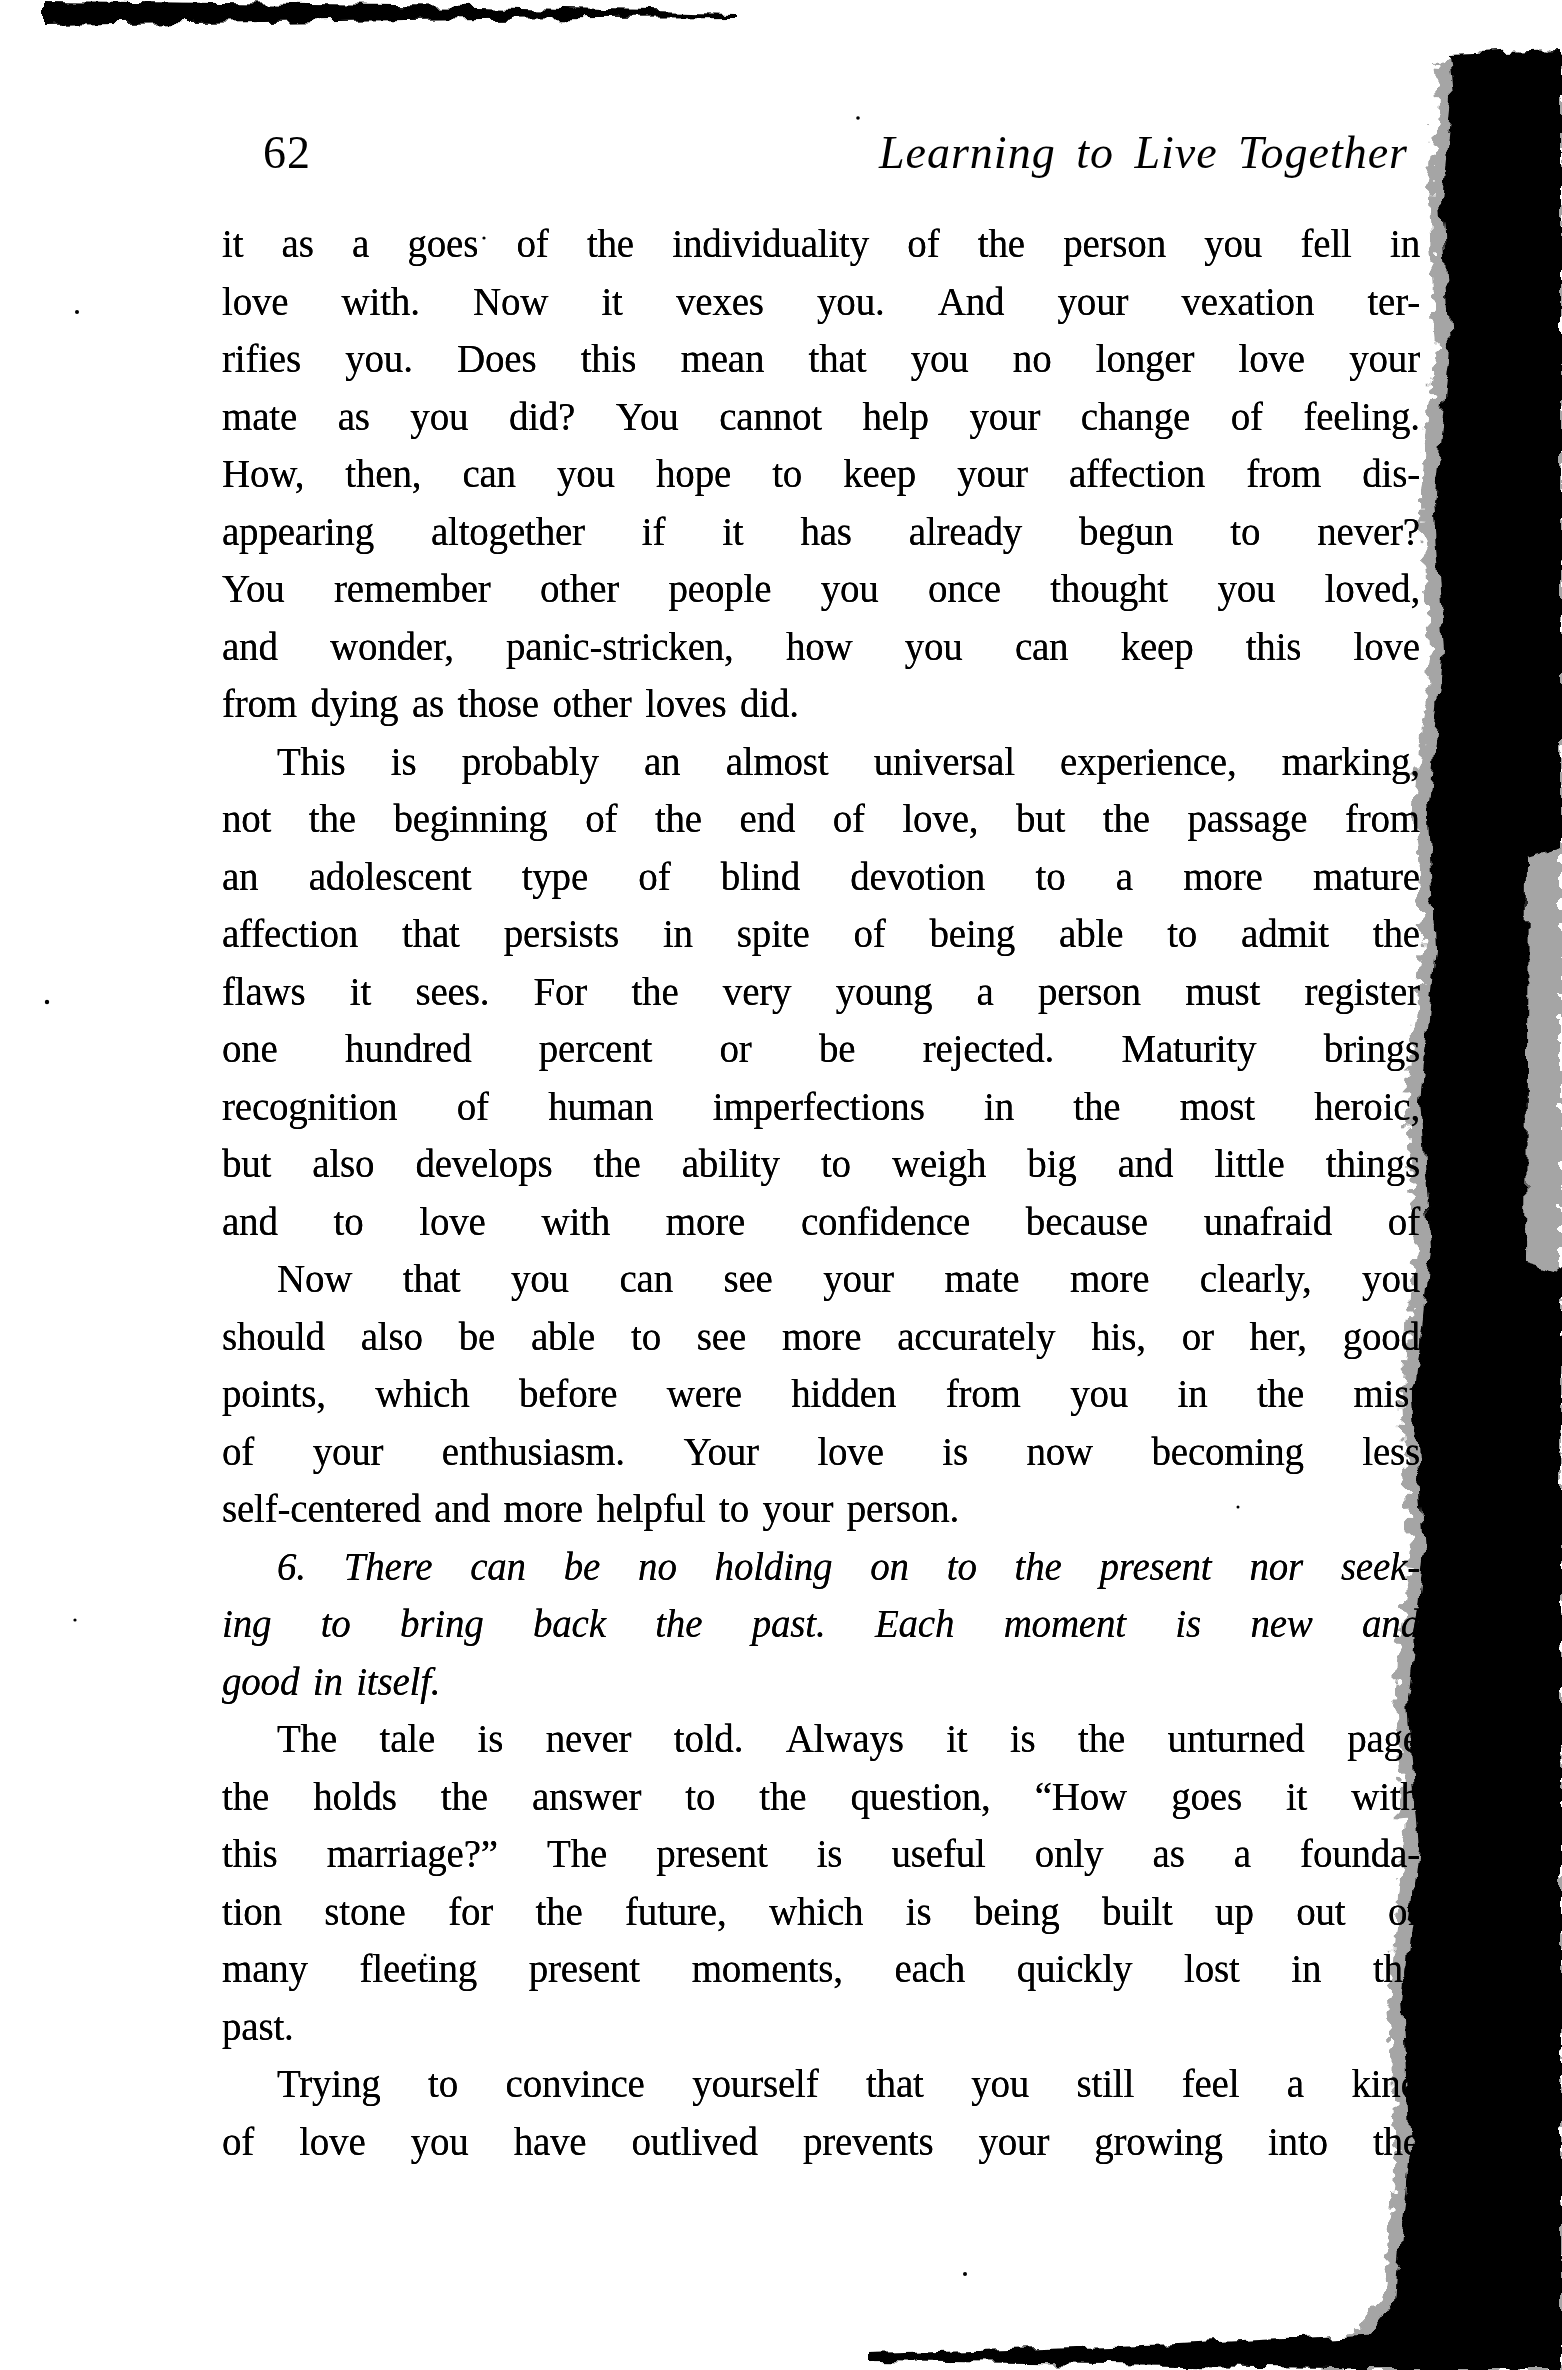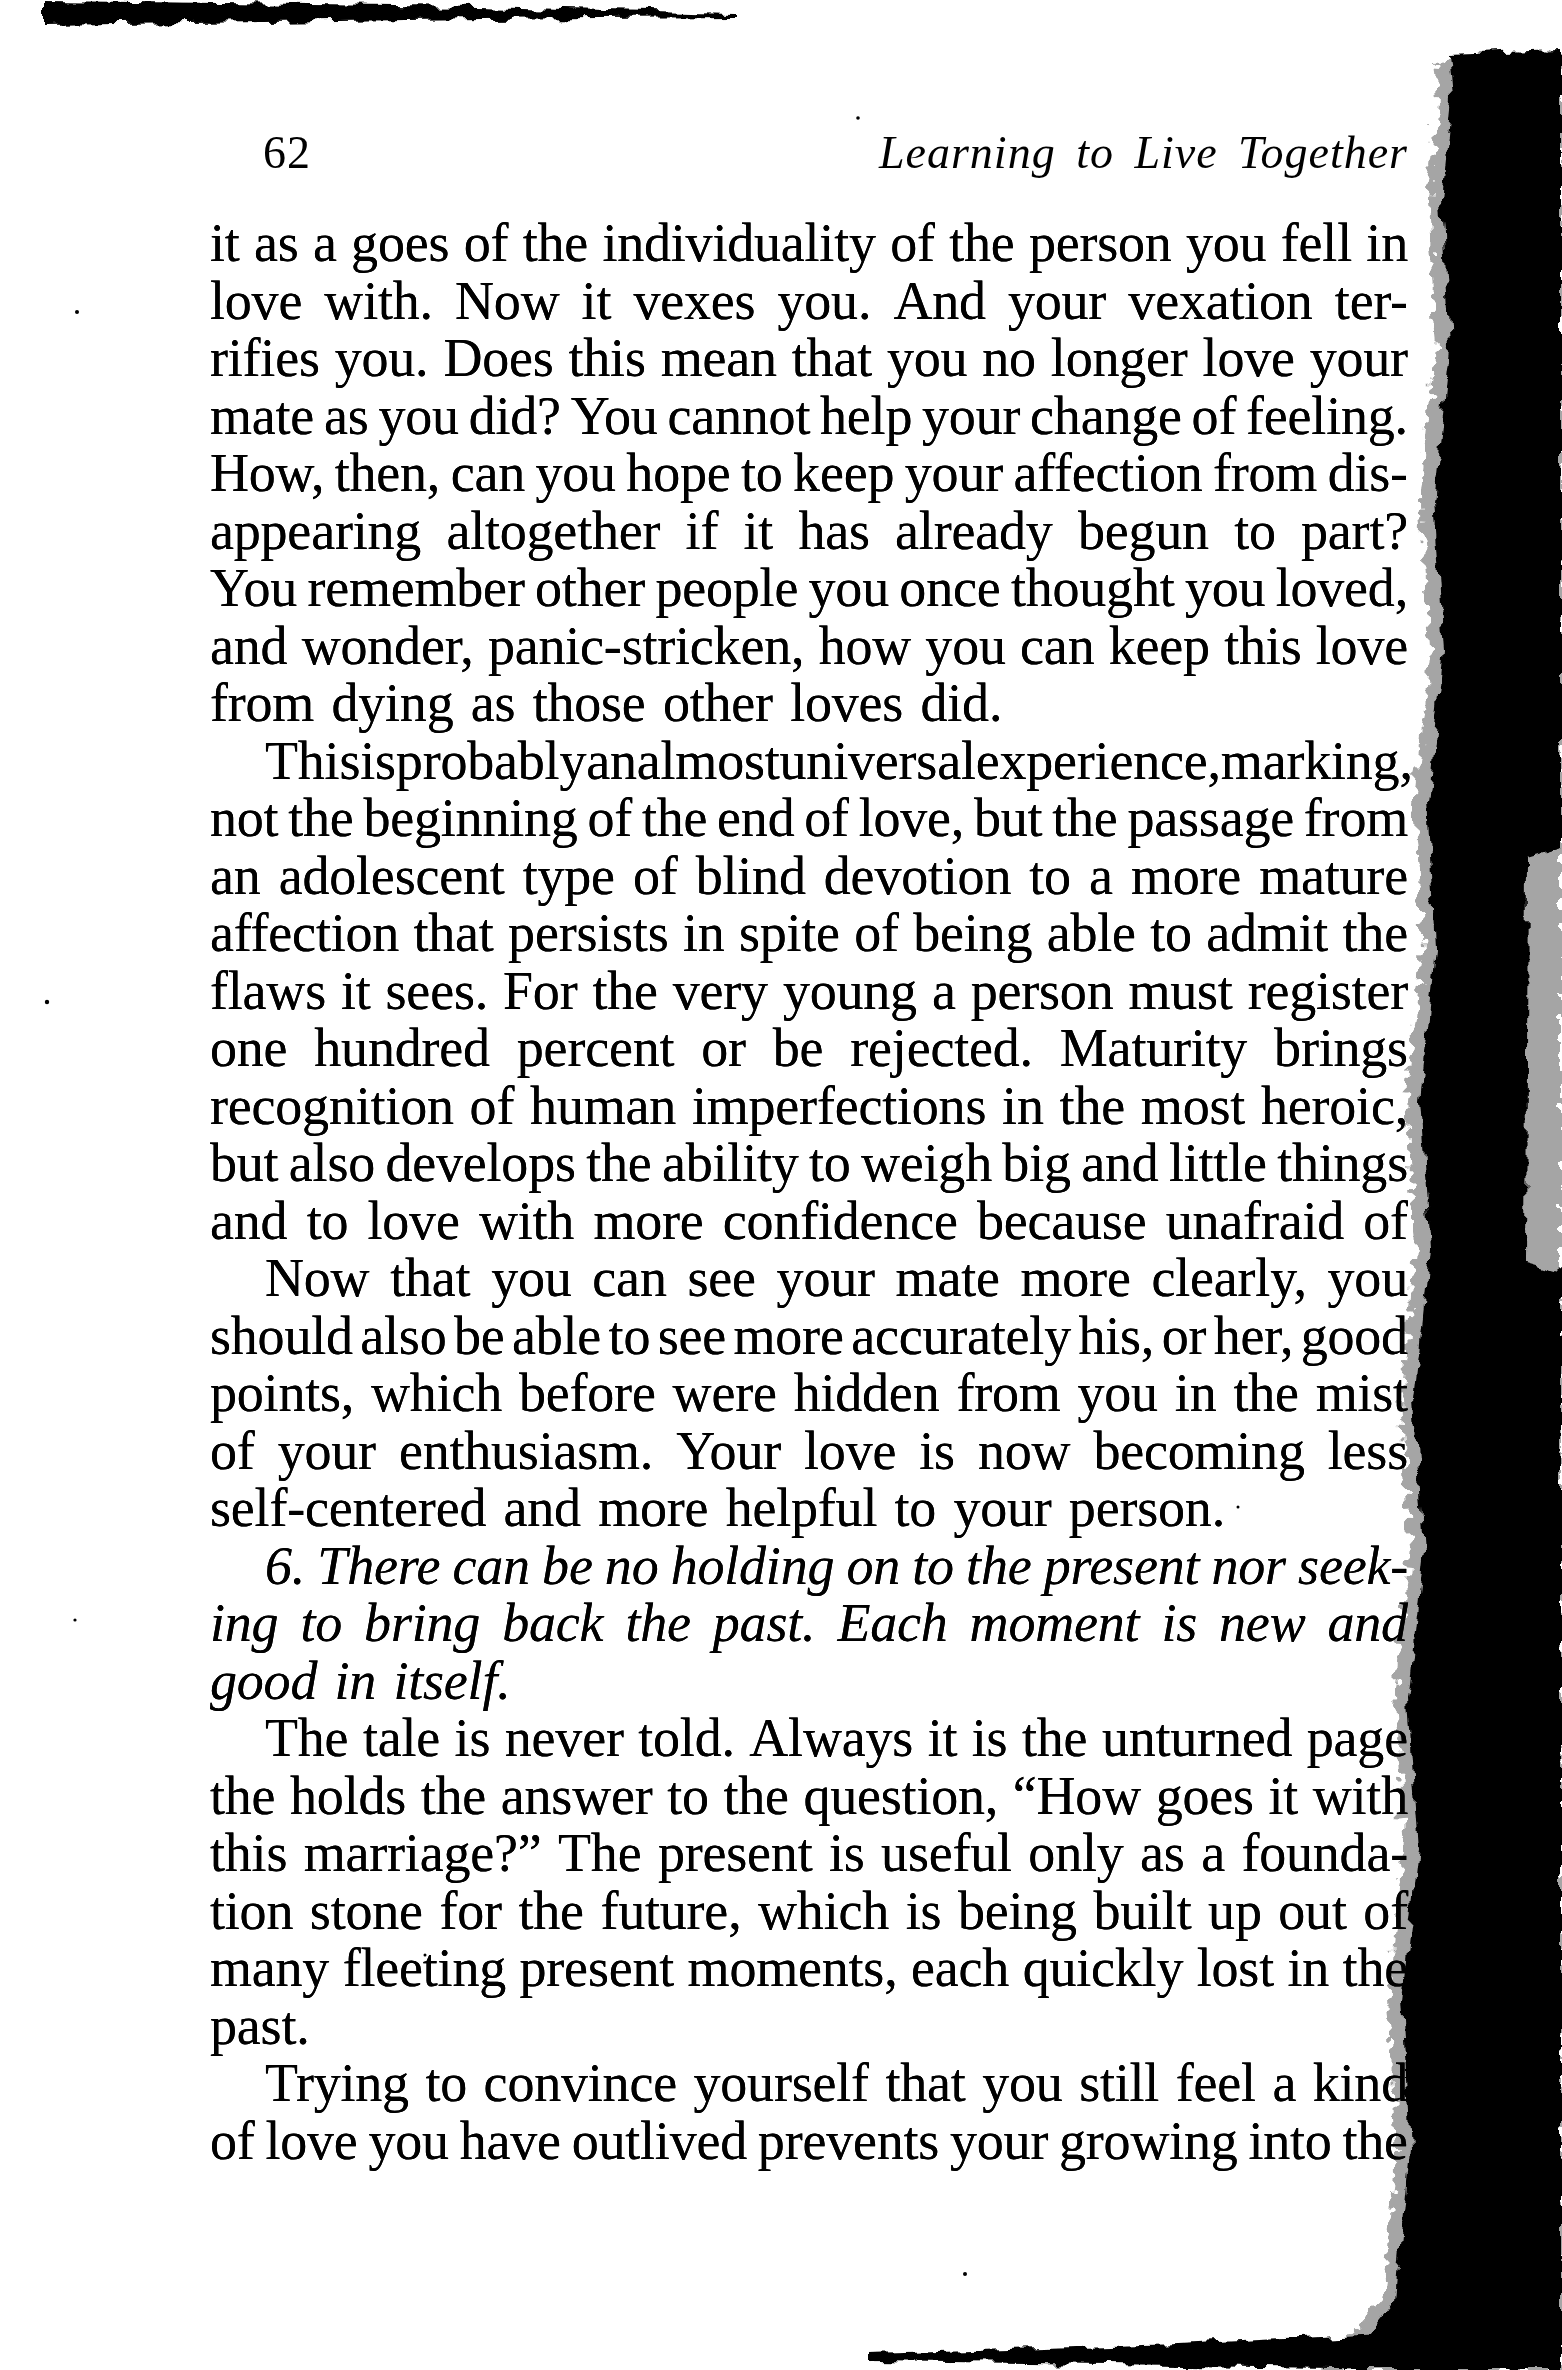--- a/index.html
+++ b/index.html
@@ -16,22 +16,22 @@
     position:absolute;
     left:210px;top:126px;width:1198px;
     display:flex;justify-content:space-between;align-items:flex-start;
     font-size:46px;
   }
   .pagenum{margin-left:53px;letter-spacing:1px;}
   .runtitle{font-style:italic;letter-spacing:1px;word-spacing:8px;}
   
   .bodytext{
     position:absolute;
-    left:210px;top:215px;width:1198px;
-    font-size:54px;line-height:57.5px;
+    left:222px;top:215px;width:1198px;
+    font-size:39px;line-height:57.5px;
     letter-spacing:-0.2px;word-spacing:4px;
     text-shadow:0 0 0.6px #000;
   }
   .para{margin:0;}
   .line{height:57.5px;white-space:nowrap;}
   .line.just{
     display:flex;justify-content:space-between;align-items:baseline;
     white-space:normal;
   }
   .line.indent{padding-left:55px;}
@@ -119,21 +119,21 @@
         </div>
         <div class="line just">
           <span>appearing</span>
           <span>altogether</span>
           <span>if</span>
           <span>it</span>
           <span>has</span>
           <span>already</span>
           <span>begun</span>
           <span>to</span>
-          <span>part?</span>
+          <span>never?</span>
         </div>
         <div class="line just">
           <span>You</span>
           <span>remember</span>
           <span>other</span>
           <span>people</span>
           <span>you</span>
           <span>once</span>
           <span>thought</span>
           <span>you</span>

